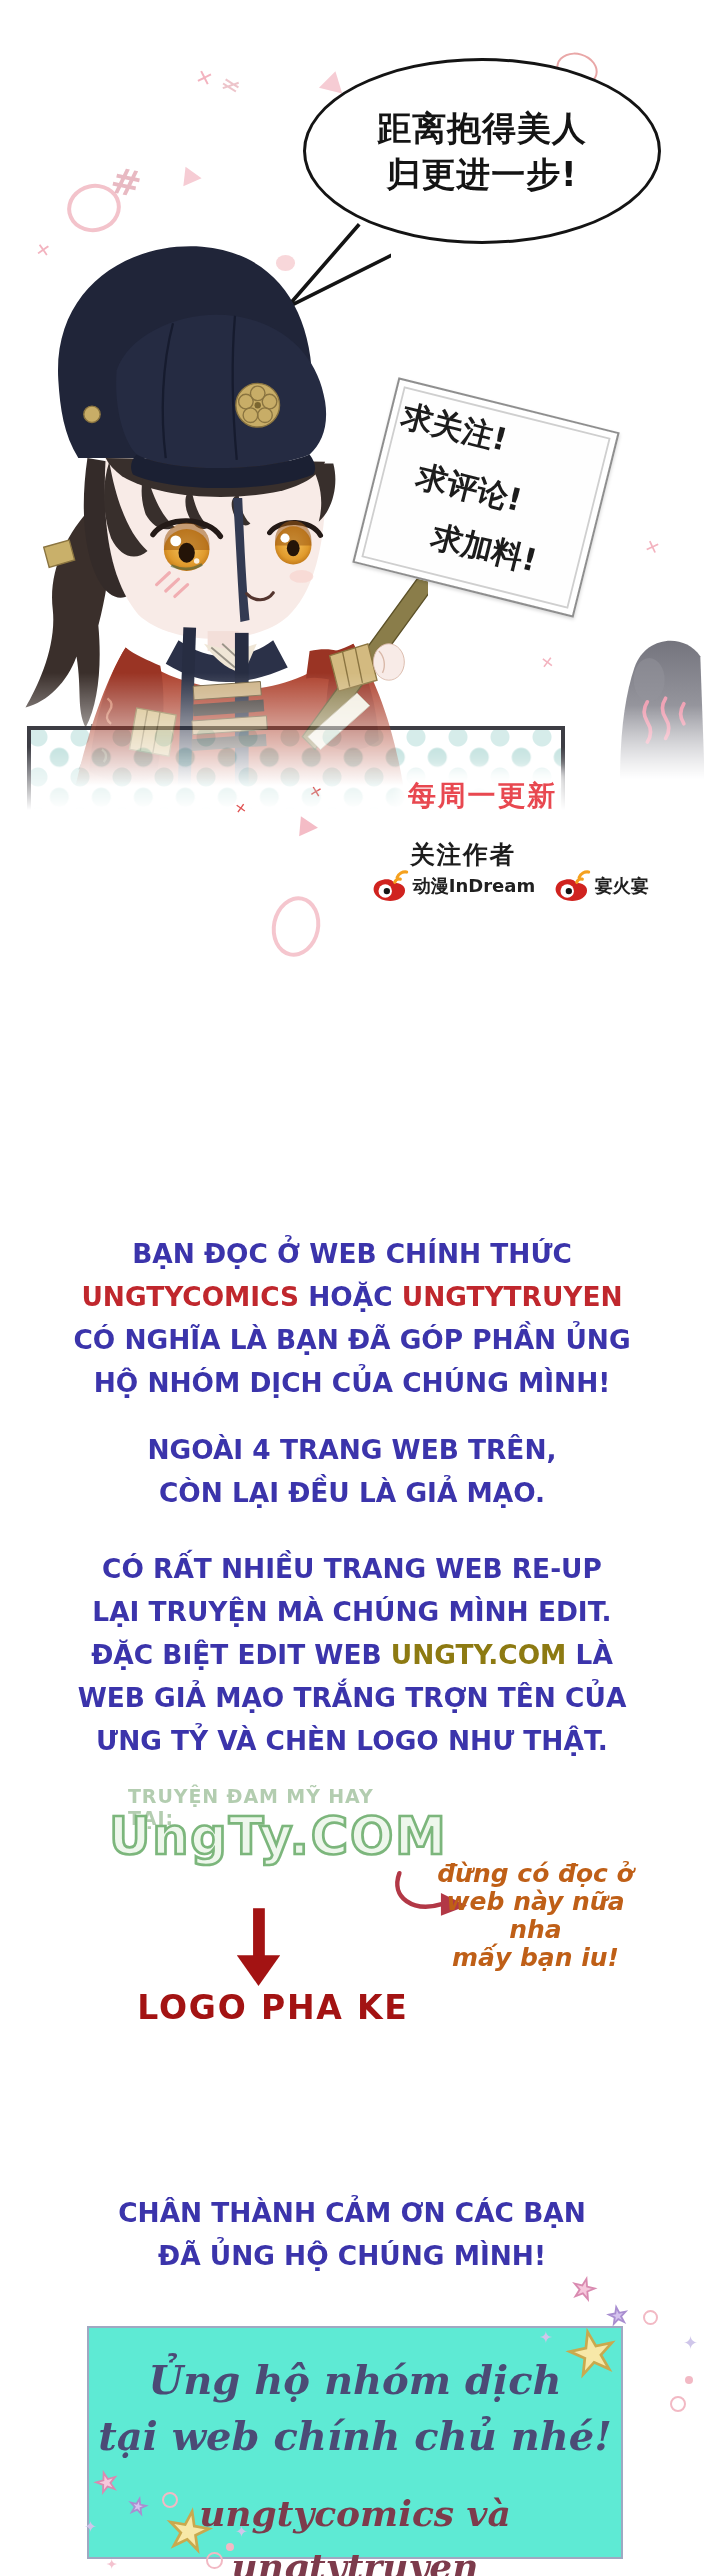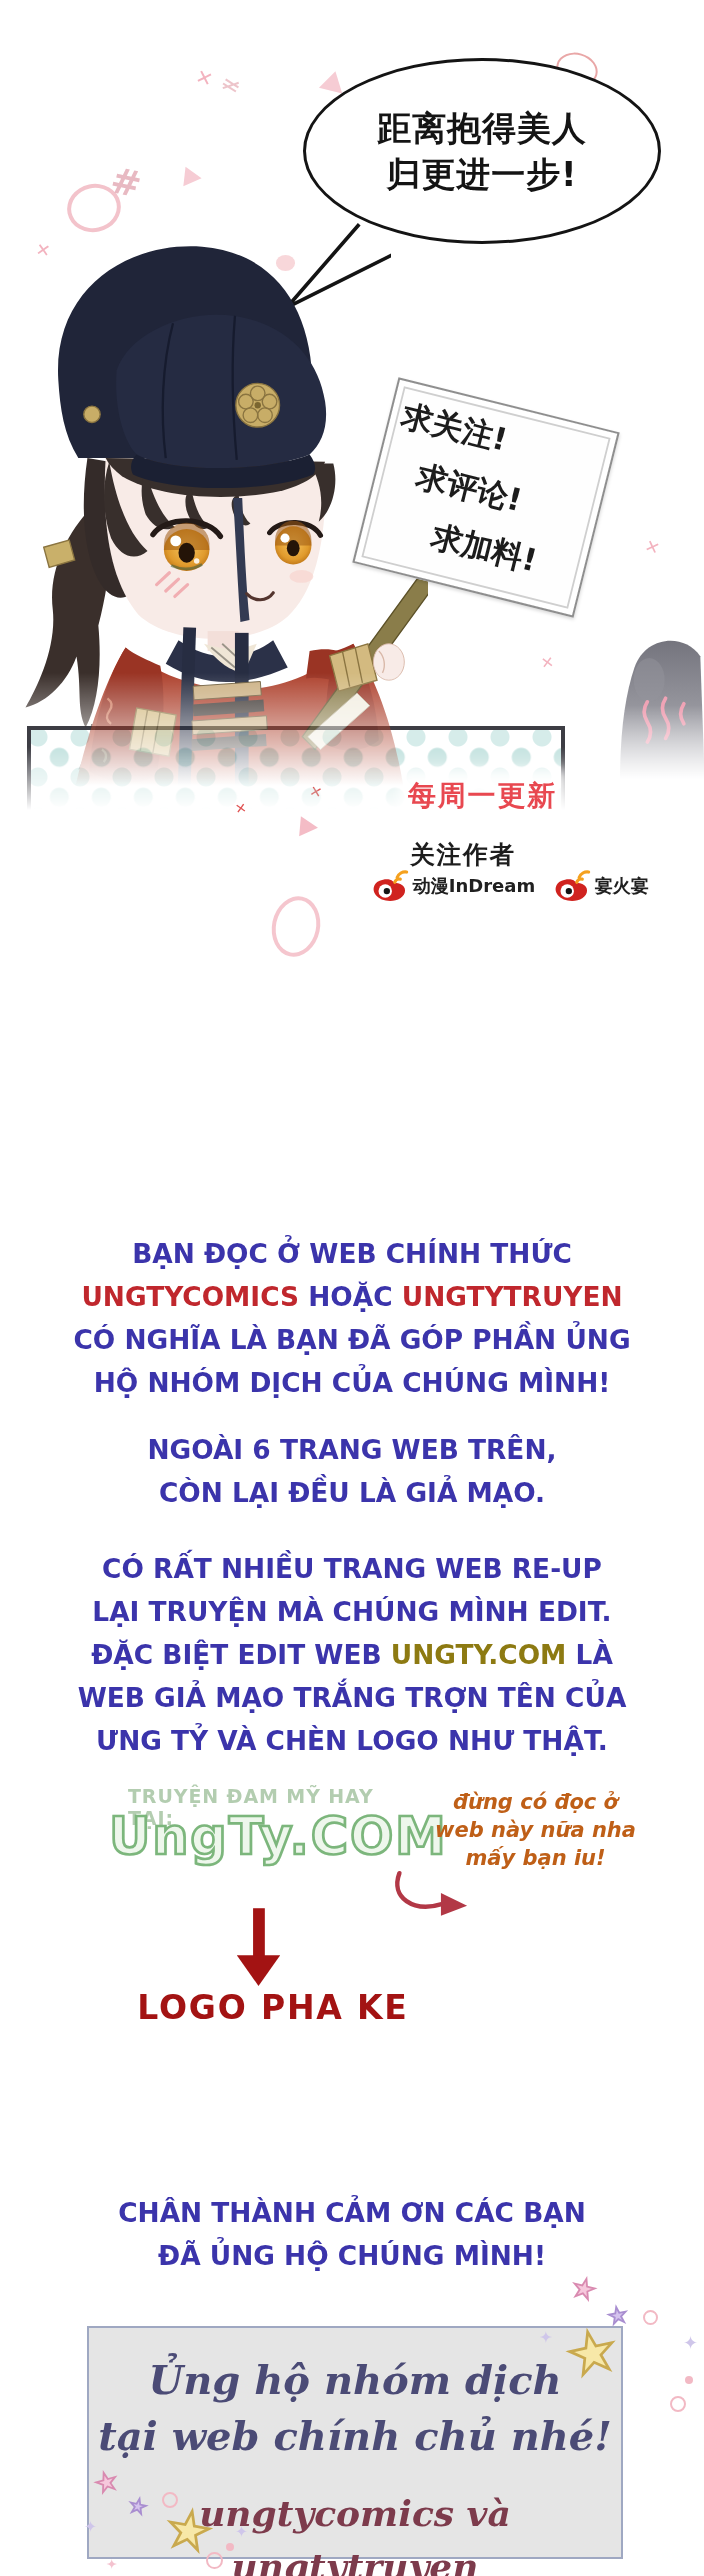--- a/index.html
+++ b/index.html
@@ -47,30 +47,30 @@
   
   .blue-par{left:0;width:704px;text-align:center;font-weight:bold;font-size:26.4px;line-height:43px;color:#3b34ab;letter-spacing:0px;}
   .site-red{color:#c0272d;}
   .site-olive{color:#8d7a12;}
 
   
   .fake-caption{left:128px;top:1785px;width:291px;text-align:left;font-size:19px;font-weight:bold;
                 color:#b3cdb0;letter-spacing:0.9px;}
   .fake-site{left:109px;top:1807px;width:328px;text-align:center;font-size:51px;font-weight:bold;
              color:#eef7ec;-webkit-text-stroke:2.7px #7cb67c;text-shadow:0 0 1.8px #a8d4a8;letter-spacing:1.8px;}
-  .hand-note{left:426px;top:1788px;width:219px;text-align:center;font-size:21px;line-height:28px;
+  .hand-note{left:426px;top:1860px;width:219px;text-align:center;font-size:25px;line-height:28px;
              font-weight:bold;font-style:italic;color:#bf5f17;}
   .logo-fake-label{left:132px;top:1988px;width:282px;text-align:center;font-size:33px;font-weight:bold;
                    color:#a31313;letter-spacing:1.8px;}
 
   
   .thanks{top:2191px;}
 
   
-  .support-box{left:87px;top:2326px;width:536px;height:233px;background:#e5e5e5;border:2.7px solid #9fa8c2;
+  .support-box{left:87px;top:2326px;width:536px;height:233px;background:#5eead4;border:2.7px solid #9fa8c2;
                box-sizing:border-box;text-align:center;padding-top:24px;}
   .script1{font-family:"DejaVu Serif","Liberation Serif",serif;font-style:italic;font-weight:bold;
            font-size:40px;line-height:56px;color:#4b4b76;}
   .script2{font-family:"DejaVu Serif","Liberation Serif",serif;font-style:italic;font-weight:bold;
            font-size:36px;line-height:53px;color:#7d3b4c;margin-top:23px;}
 
   
   .star{position:absolute;font-weight:bold;line-height:1;}
   .sparkle{position:absolute;line-height:1;}
   .mini-ring{position:absolute;border-radius:50%;}
@@ -301,21 +301,21 @@
   <div class="abs blue-par" style="top:1232px;">
     <div>BẠN ĐỌC Ở WEB CHÍNH THỨC</div>
     <div>
       <span class="site-red">UNGTYCOMICS</span><span> HOẶC </span><span class="site-red">UNGTYTRUYEN</span>
     </div>
     <div>CÓ NGHĨA LÀ BẠN ĐÃ GÓP PHẦN ỦNG</div>
     <div>HỘ NHÓM DỊCH CỦA CHÚNG MÌNH!</div>
   </div>
 
   <div class="abs blue-par" style="top:1428px;">
-    <div>NGOÀI 6 TRANG WEB TRÊN,</div>
+    <div>NGOÀI 4 TRANG WEB TRÊN,</div>
     <div>CÒN LẠI ĐỀU LÀ GIẢ MẠO.</div>
   </div>
 
   <div class="abs blue-par" style="top:1547px;">
     <div>CÓ RẤT NHIỀU TRANG WEB RE-UP</div>
     <div>LẠI TRUYỆN MÀ CHÚNG MÌNH EDIT.</div>
     <div>
       <span>ĐẶC BIỆT EDIT WEB </span><span class="site-olive">UNGTY.COM</span><span> LÀ</span>
     </div>
     <div>WEB GIẢ MẠO TRẮNG TRỢN TÊN CỦA</div>

